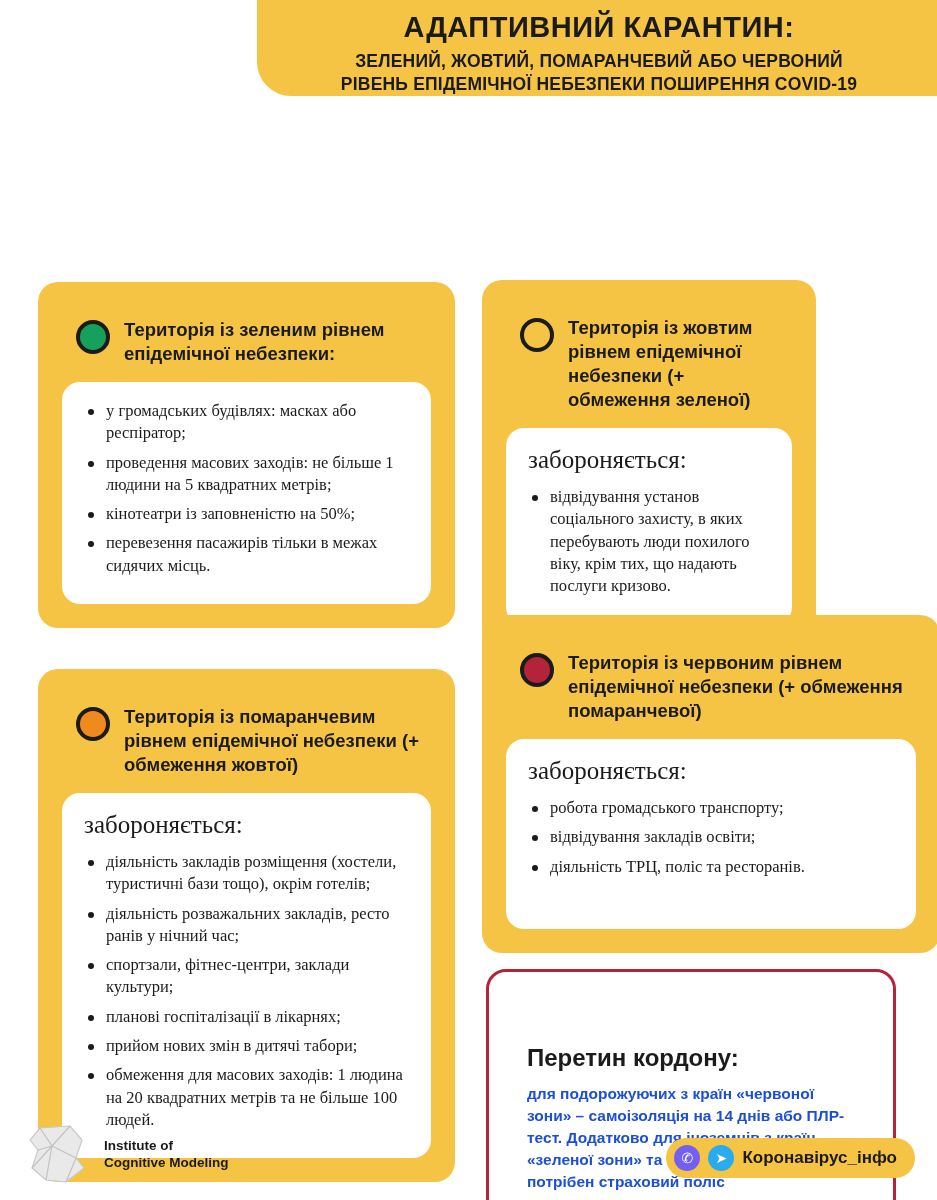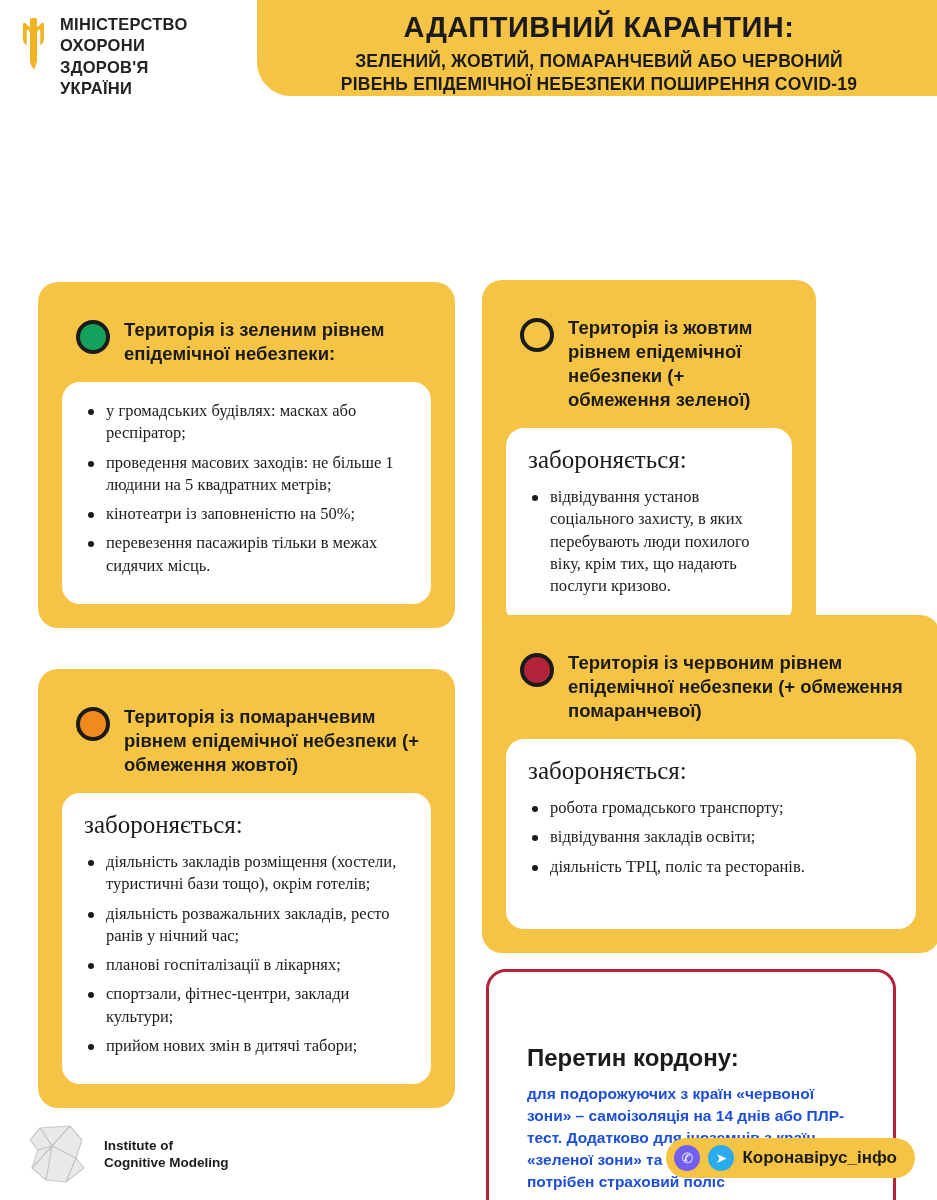--- a/index.html
+++ b/index.html
@@ -215,32 +215,20 @@
     font-size: 17px;
     font-weight: bold;
     color: #1b1b1b;
   }
 </style>
 </head>
 <body>
 
 <div class="header">
 
-  <div class="ministry">
-    <svg class="trident" viewBox="0 0 34 52">
-      <path fill="currentColor" d="M17 0c1.1 0 2 .9 2 2v7.5l4.5-4.2c.9-.9 2.4-.3 2.4 1v14.6c0 3.2-1.6 5.2-3.6 6.4V12.8c0-1-1.2-1.5-1.9-.8L19 14.6V42c0 4-3.2 8-2 10-3-2.5-5-5.8-5-10V14.6l-1.4-2.6c-.7-.7-1.9-.2-1.9.8v14.5C6.6 26.1 5 24.1 5 20.9V6.3c0-1.3 1.5-1.9 2.4-1L12 9.5V2c0-1.1.9-2 2-2h3z"></path>
-      <path fill="currentColor" d="M0 20.9C0 28 3.6 32.2 8.5 34.3V48c0 2.2 1.8 4 4 4h9c2.2 0 4-1.8 4-4V34.3C30.4 32.2 34 28 34 20.9V6.3c0-5.6-6.6-8.3-10.4-4.7V2c0-1.1-.9-2-2-2h-9c-1.1 0-2 .9-2 2v-.4C6.8-2 0 .7 0 6.3v14.6z" opacity="0"></path>
-    </svg>
-    <div class="ministry-text">
-      <div>Міністерство</div>
-      <div>охорони</div>
-      <div>здоров'я</div>
-      <div>України</div>
-    </div>
-  </div>
 
   <div class="header-banner">
     <div class="banner-title">АДАПТИВНИЙ КАРАНТИН:</div>
     <div class="banner-sub">
       <div>ЗЕЛЕНИЙ, ЖОВТИЙ, ПОМАРАНЧЕВИЙ АБО ЧЕРВОНИЙ</div>
       <div>РІВЕНЬ ЕПІДЕМІЧНОЇ НЕБЕЗПЕКИ ПОШИРЕННЯ COVID-19</div>
     </div>
   </div>
 </div>
 
@@ -292,23 +280,24 @@
   <div class="card" style="left:38px; top:551px; width:417px;">
     <div class="card-head">
       <div class="dot orange"></div>
       <div class="card-title">Територія із помаранчевим рівнем епідемічної небезпеки (+ обмеження жовтої)</div>
     </div>
     <div class="card-body">
       <div class="ban-title">забороняється:</div>
       <ul class="items">
         <li>діяльність закладів розміщення (хостели, туристичні бази тощо), окрім готелів;</li>
         <li>діяльність розважальних закладів, ресто ранів у нічний час;</li>
+        <li>спортзали, фітнес-центри, заклади культури;</li>
         <li>планові госпіталізації в лікарнях;</li>
-        <li>спортзали, фітнес-центри, заклади культури;</li>
         <li>прийом нових змін в дитячі табори;</li>
+        <li>обмеження для масових заходів: 1 людина на 20 квадратних метрів та не більше 100 людей.</li>
       </ul>
     </div>
   </div>
 
   <div class="card bordered" style="left:486px; top:851px; width:410px;">
     <div class="border-card-inner">
       <div class="border-title">Перетин кордону:</div>
       <div class="border-text">для подорожуючих з країн «червоної зони» – самоізоляція на 14 днів або ПЛР-тест. Додатково для іноземців з країн «зеленої зони» та «червоної зони» –  потрібен страховий поліс</div>
     </div>
   </div>

